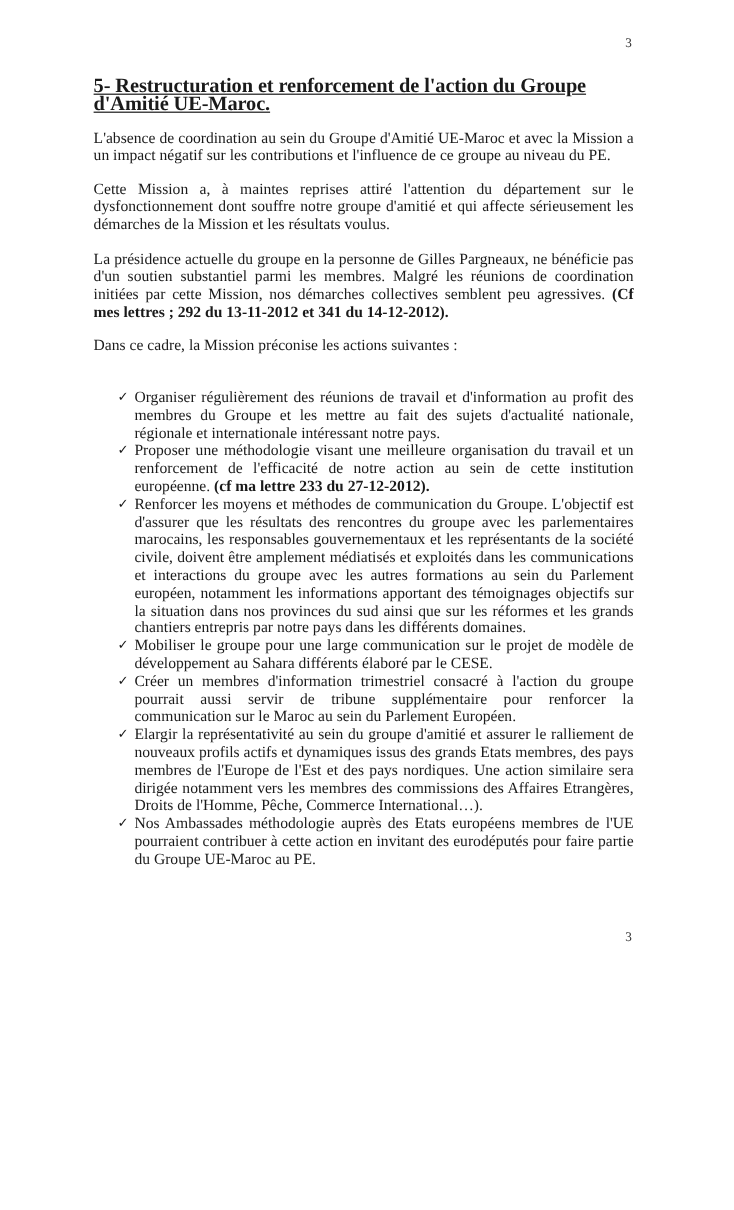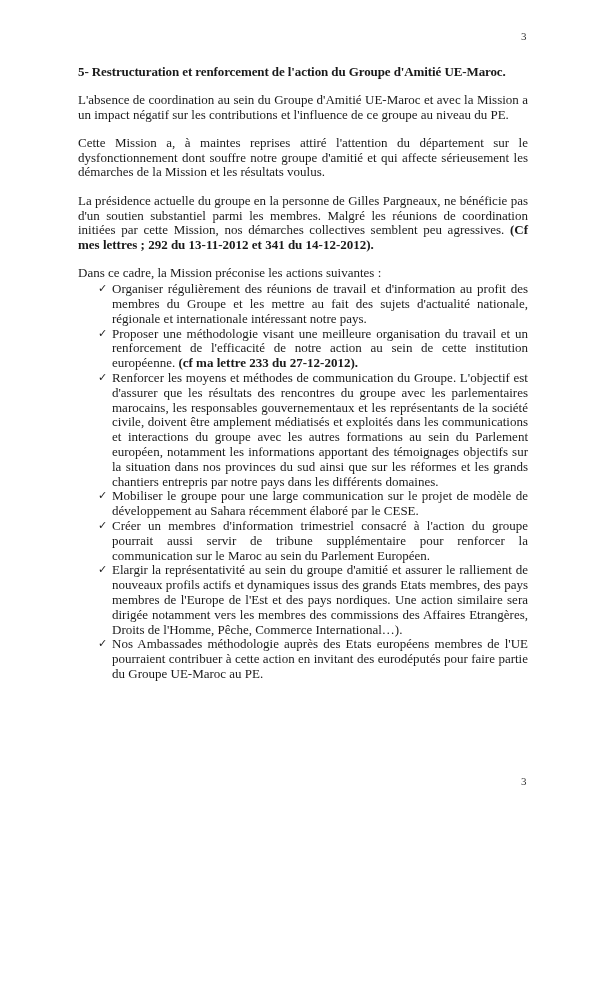--- a/index.html
+++ b/index.html
@@ -25,31 +25,32 @@
 
   .content {
     position: absolute;
     left: 78px;
     top: 65px;
     width: 450px;
     font-size: 13px;
     line-height: 14.8px;
   }
   .section-title {
+    text-decoration: underline;
     font-weight: bold;
     margin: 0 0 13px 0;
-    font-size: 13px;
+    font-size: 17px;
     letter-spacing: -0.1px;
   }
   .para {
     margin: 0 0 13.5px 0;
     text-align: justify;
   }
   .para.intro {
-    margin-bottom: 1px;
+    margin-bottom: 28px;
   }
   .bold { font-weight: bold; }
 
   .action-list {
     list-style: none;
     margin: 0;
     padding: 0 0 0 20px;
   }
   .action-item {
     position: relative;
@@ -90,21 +91,21 @@
     <li class="action-item">
       <span class="check-icon">✓</span>
       <span>Proposer une méthodologie visant une meilleure organisation du travail et un renforcement de l'efficacité de notre action au sein de cette institution européenne. </span><span class="bold">(cf ma </span><span class="bold">lettre 233 du 27-12-2012</span><span class="bold">).</span>
     </li>
     <li class="action-item">
       <span class="check-icon">✓</span>
       <span>Renforcer les moyens et méthodes de communication du Groupe. L'objectif est d'assurer que les résultats des rencontres du groupe avec les parlementaires marocains, les responsables gouvernementaux et les représentants de la société civile, doivent être amplement médiatisés et exploités dans les communications et interactions du groupe avec les autres formations au sein du Parlement européen, notamment les informations apportant des témoignages objectifs sur la situation dans nos provinces du sud ainsi que sur les réformes et les grands chantiers entrepris par notre pays dans les différents domaines.</span>
     </li>
     <li class="action-item">
       <span class="check-icon">✓</span>
-      <span>Mobiliser le groupe pour une large communication sur le projet de modèle de développement au Sahara récemment élaboré par le CESE.</span>
+      <span>Mobiliser le groupe pour une large communication sur le projet de modèle de développement au Sahara différents élaboré par le CESE.</span>
     </li>
     <li class="action-item">
       <span class="check-icon">✓</span>
       <span>Créer un membres d'information trimestriel consacré à l'action du groupe pourrait aussi servir de tribune supplémentaire pour renforcer la communication sur le Maroc au sein du Parlement Européen.</span>
     </li>
     <li class="action-item">
       <span class="check-icon">✓</span>
       <span>Elargir la représentativité au sein du groupe d'amitié et assurer le ralliement de nouveaux profils actifs et dynamiques issus des grands Etats membres, des pays membres de l'Europe de l'Est et des pays nordiques. Une action similaire sera dirigée notamment vers les membres des commissions des Affaires Etrangères, Droits de l'Homme, Pêche, Commerce International…).</span>
     </li>
     <li class="action-item">

